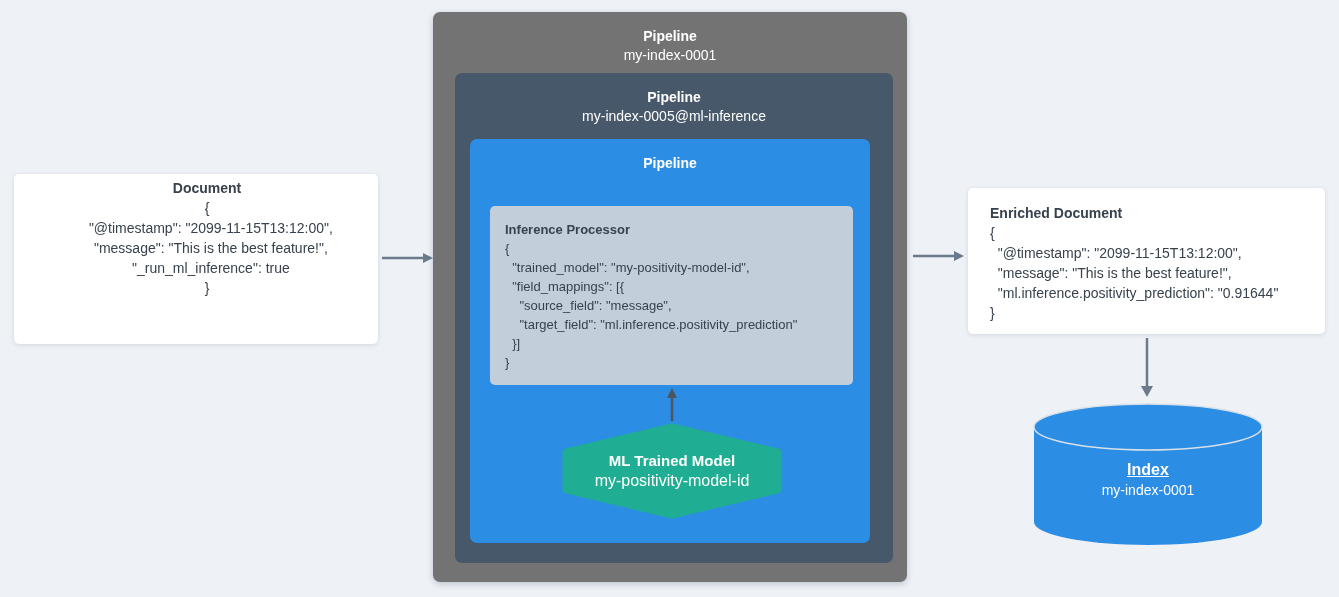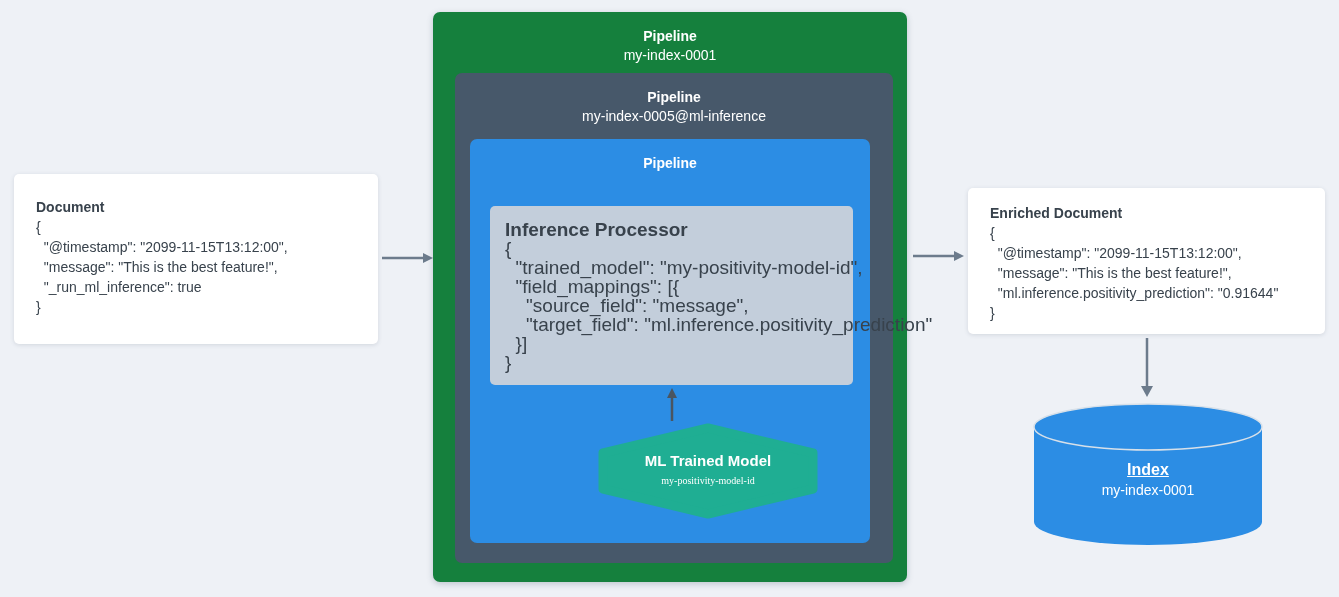--- a/index.html
+++ b/index.html
@@ -2,48 +2,48 @@
 <html><head>
 <meta charset="utf-8">
 <style>
   html,body{margin:0;padding:0;}
   body{background:#eef1f6;font-family:"Liberation Sans","DejaVu Sans",sans-serif;}
   .canvas{position:relative;width:1339px;height:597px;background:#eef1f6;overflow:hidden;}
 
   
   .card{position:absolute;background:#ffffff;border-radius:5px;
         box-shadow:0 1px 4px rgba(60,80,100,.16);color:#38424c;font-size:14px;}
-  .doc-card{left:14px;top:174px;width:364px;height:170px;padding:23px 0 0 22px;box-sizing:border-box;}
+  .doc-card{left:14px;top:174px;width:364px;height:170px;padding:4px 0 0 22px;box-sizing:border-box;text-align:center;}
   .enriched-card{left:968px;top:188px;width:357px;height:146px;padding:15px 0 0 22px;box-sizing:border-box;}
   .line{height:20px;line-height:20px;white-space:pre;}
   .b{font-weight:bold;}
 
   
   .box-outer{position:absolute;left:433px;top:12px;width:474px;height:570px;
-             background:#15803d;border-radius:7px;box-shadow:0 2px 6px rgba(50,70,90,.25);}
+             background:#737373;border-radius:7px;box-shadow:0 2px 6px rgba(50,70,90,.25);}
   .box-mid{position:absolute;left:22px;top:61px;width:438px;height:490px;
            background:#47586a;border-radius:7px;}
   .box-blue{position:absolute;left:15px;top:66px;width:400px;height:404px;
             background:#2c8de4;border-radius:7px;}
   .box-header{text-align:center;color:#ffffff;font-size:14px;line-height:19px;padding-top:15px;}
 
   
   .processor{position:absolute;left:20px;top:67px;width:363px;height:179px;
-             background:#c3cedb;border-radius:5px;color:#38424c;font-size:19px;
+             background:#c3cedb;border-radius:5px;color:#38424c;font-size:13px;
              padding:14px 0 0 15px;box-sizing:border-box;}
   .processor .line{height:19px;line-height:19px;}
 
   
-  .hexagon{position:absolute;left:92px;top:284px;width:220px;height:96px;margin-left:36px;}
+  .hexagon{position:absolute;left:92px;top:284px;width:220px;height:96px;}
   .hexagon svg{position:absolute;left:0;top:0;}
   .hex-text{position:absolute;left:0;top:0;width:100%;height:100%;display:flex;
             flex-direction:column;align-items:center;justify-content:center;
             color:#ffffff;text-align:center;}
   .hex-text .t1{font-weight:bold;font-size:15px;line-height:20px;}
-  .hex-text .t2{font-size:10px;line-height:20px;font-family:Liberation Serif, serif;}
+  .hex-text .t2{font-size:16px;line-height:20px;}
 
   
   .arrow{position:absolute;}
 
   
   .cylinder{position:absolute;left:1033px;top:400px;width:230px;height:150px;}
   .cyl-text{position:absolute;left:0;top:60px;width:100%;text-align:center;color:#ffffff;}
   .cyl-text .t1{font-weight:bold;font-size:16px;line-height:20px;text-decoration:underline;}
   .cyl-text .t2{font-size:14px;line-height:20px;}
 </style>

